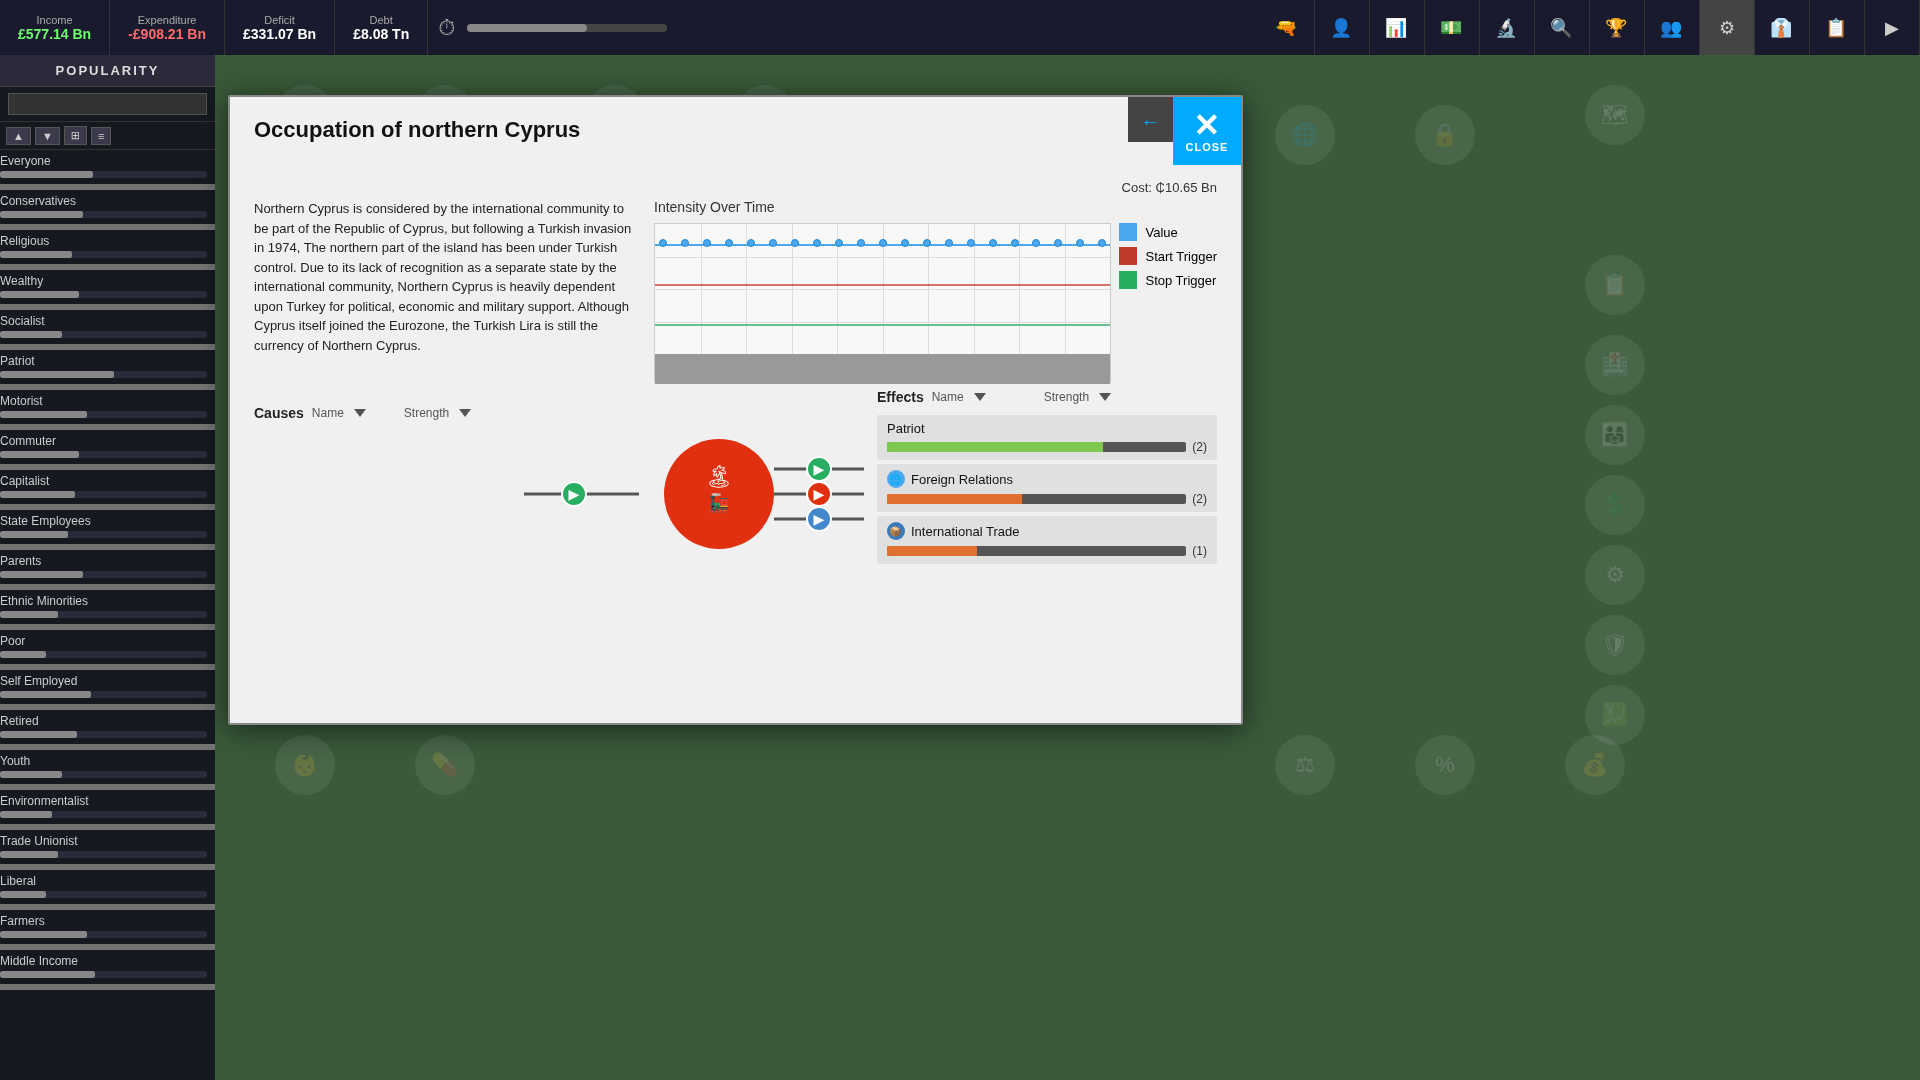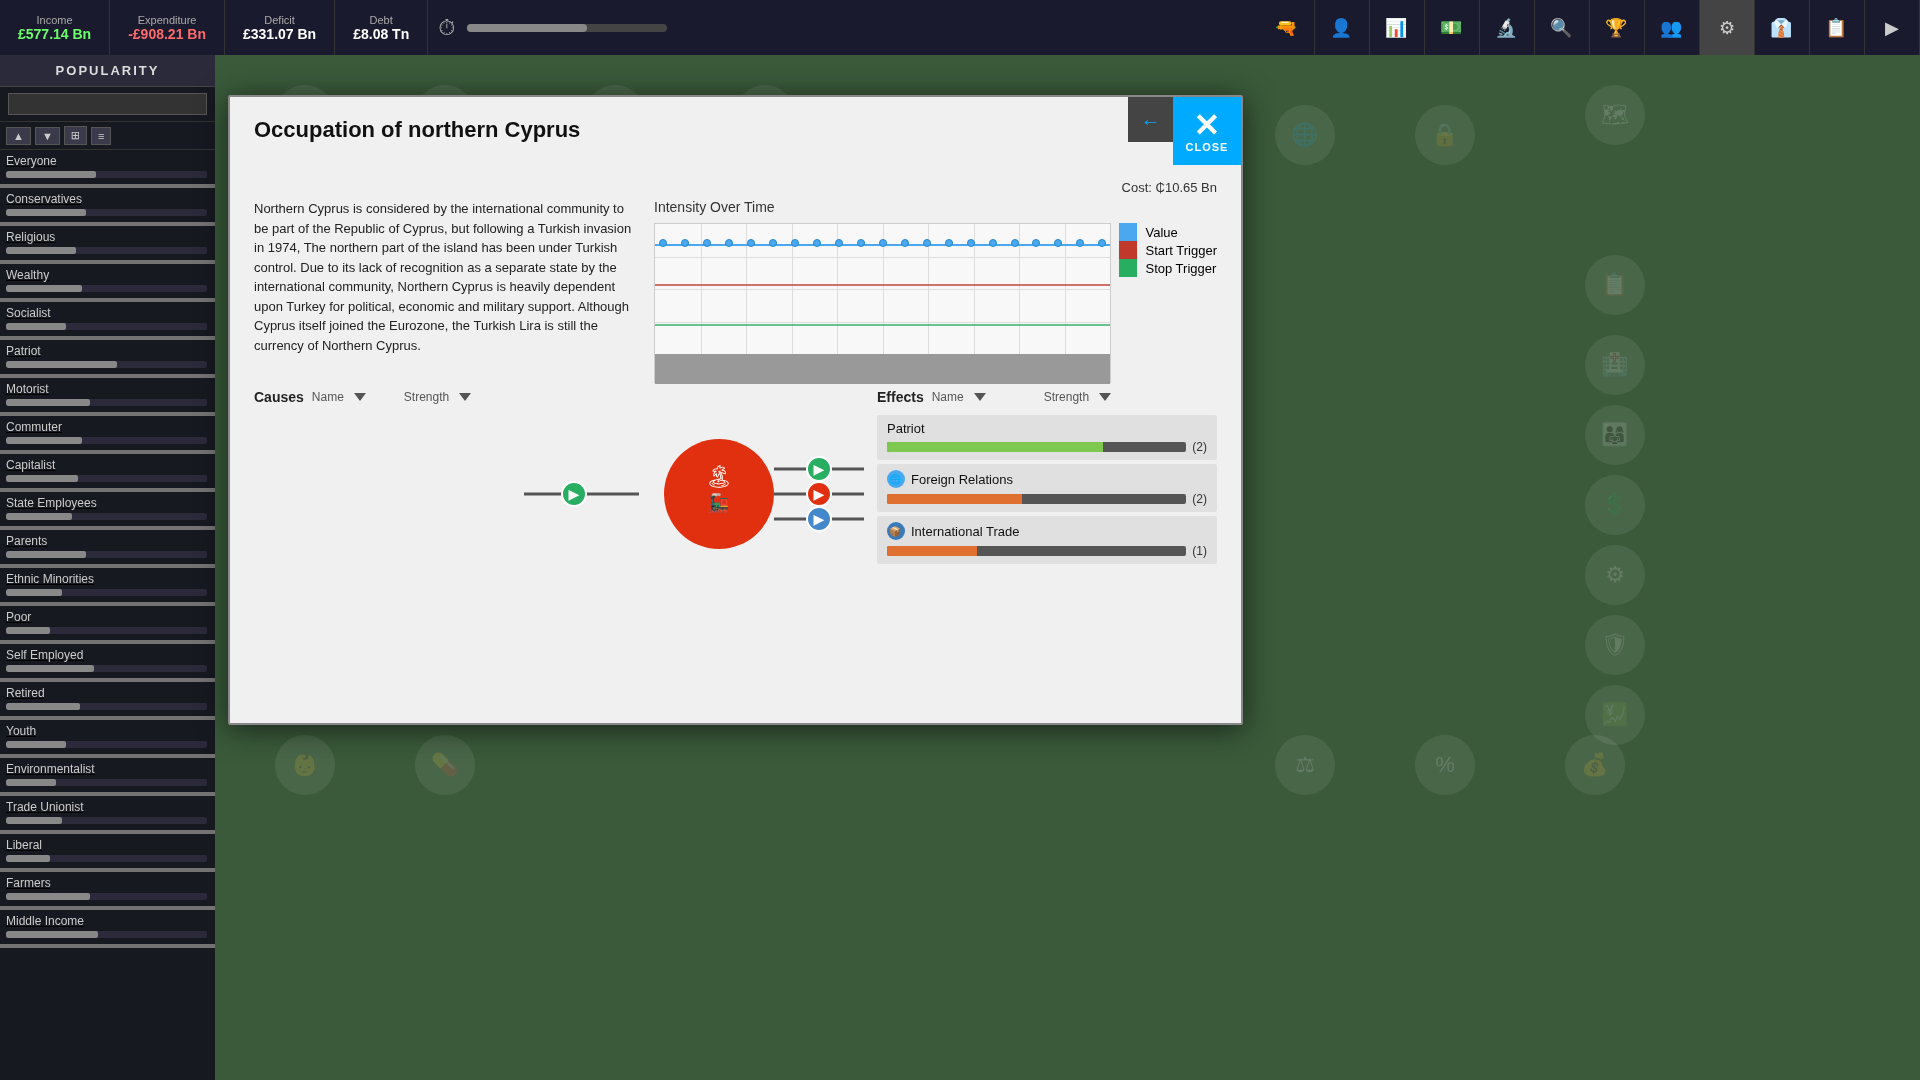--- a/index.html
+++ b/index.html
@@ -130,23 +130,22 @@
     }
     .ctrl-btn {
       background: #3a3a4a;
       border: 1px solid #555;
       color: #ccc;
       padding: 2px 6px;
       font-size: 11px;
       cursor: pointer;
     }
     .pop-item {
-      padding: 4px 8px 6px 6px;
-      border-bottom: 4px solid #737373;
-      text-decoration: underline;
+      padding: 4px 8px 6px 0;
+      border-bottom: 6px solid #737373;
     }
     .pop-item-name {
       color: #ccc;
       font-size: 12px;
       margin-bottom: 3px;
     }
     .pop-bar-bg {
       height: 7px;
       background: #2a2a3a;
       border-radius: 2px;
@@ -347,20 +346,21 @@
 
     .chart-footer {
       height: 30px;
       background: #999;
     }
 
     
     .chart-legend {
       display: flex;
       flex-direction: column;
+      gap: 6px;
       margin-left: 8px;
     }
     .legend-item {
       display: flex;
       align-items: center;
       gap: 8px;
       font-size: 13px;
     }
     .legend-color {
       width: 18px;
@@ -797,21 +797,21 @@
               <div class="legend-color green"></div>
               <span>Stop Trigger</span>
             </div>
           </div>
         </div>
       </div>
     </div>
 
     <div style="position:relative;height:200px;margin-top:30px;">
 
-      <div style="position:absolute;left:0;top:0;width:310px;text-align:center;">
+      <div style="position:absolute;left:0;top:16px;width:310px;text-align:center;">
         <div class="section-header">
           <span class="section-title">Causes</span>
           <span class="col-title">Name</span>
           <span class="sort-arrow"></span>
           <span class="col-title" style="margin-left:30px;">Strength</span>
           <span class="sort-arrow"></span>
         </div>
       </div>
 
       <svg style="position:absolute;left:270px;top:30px;width:500px;height:150px;">

